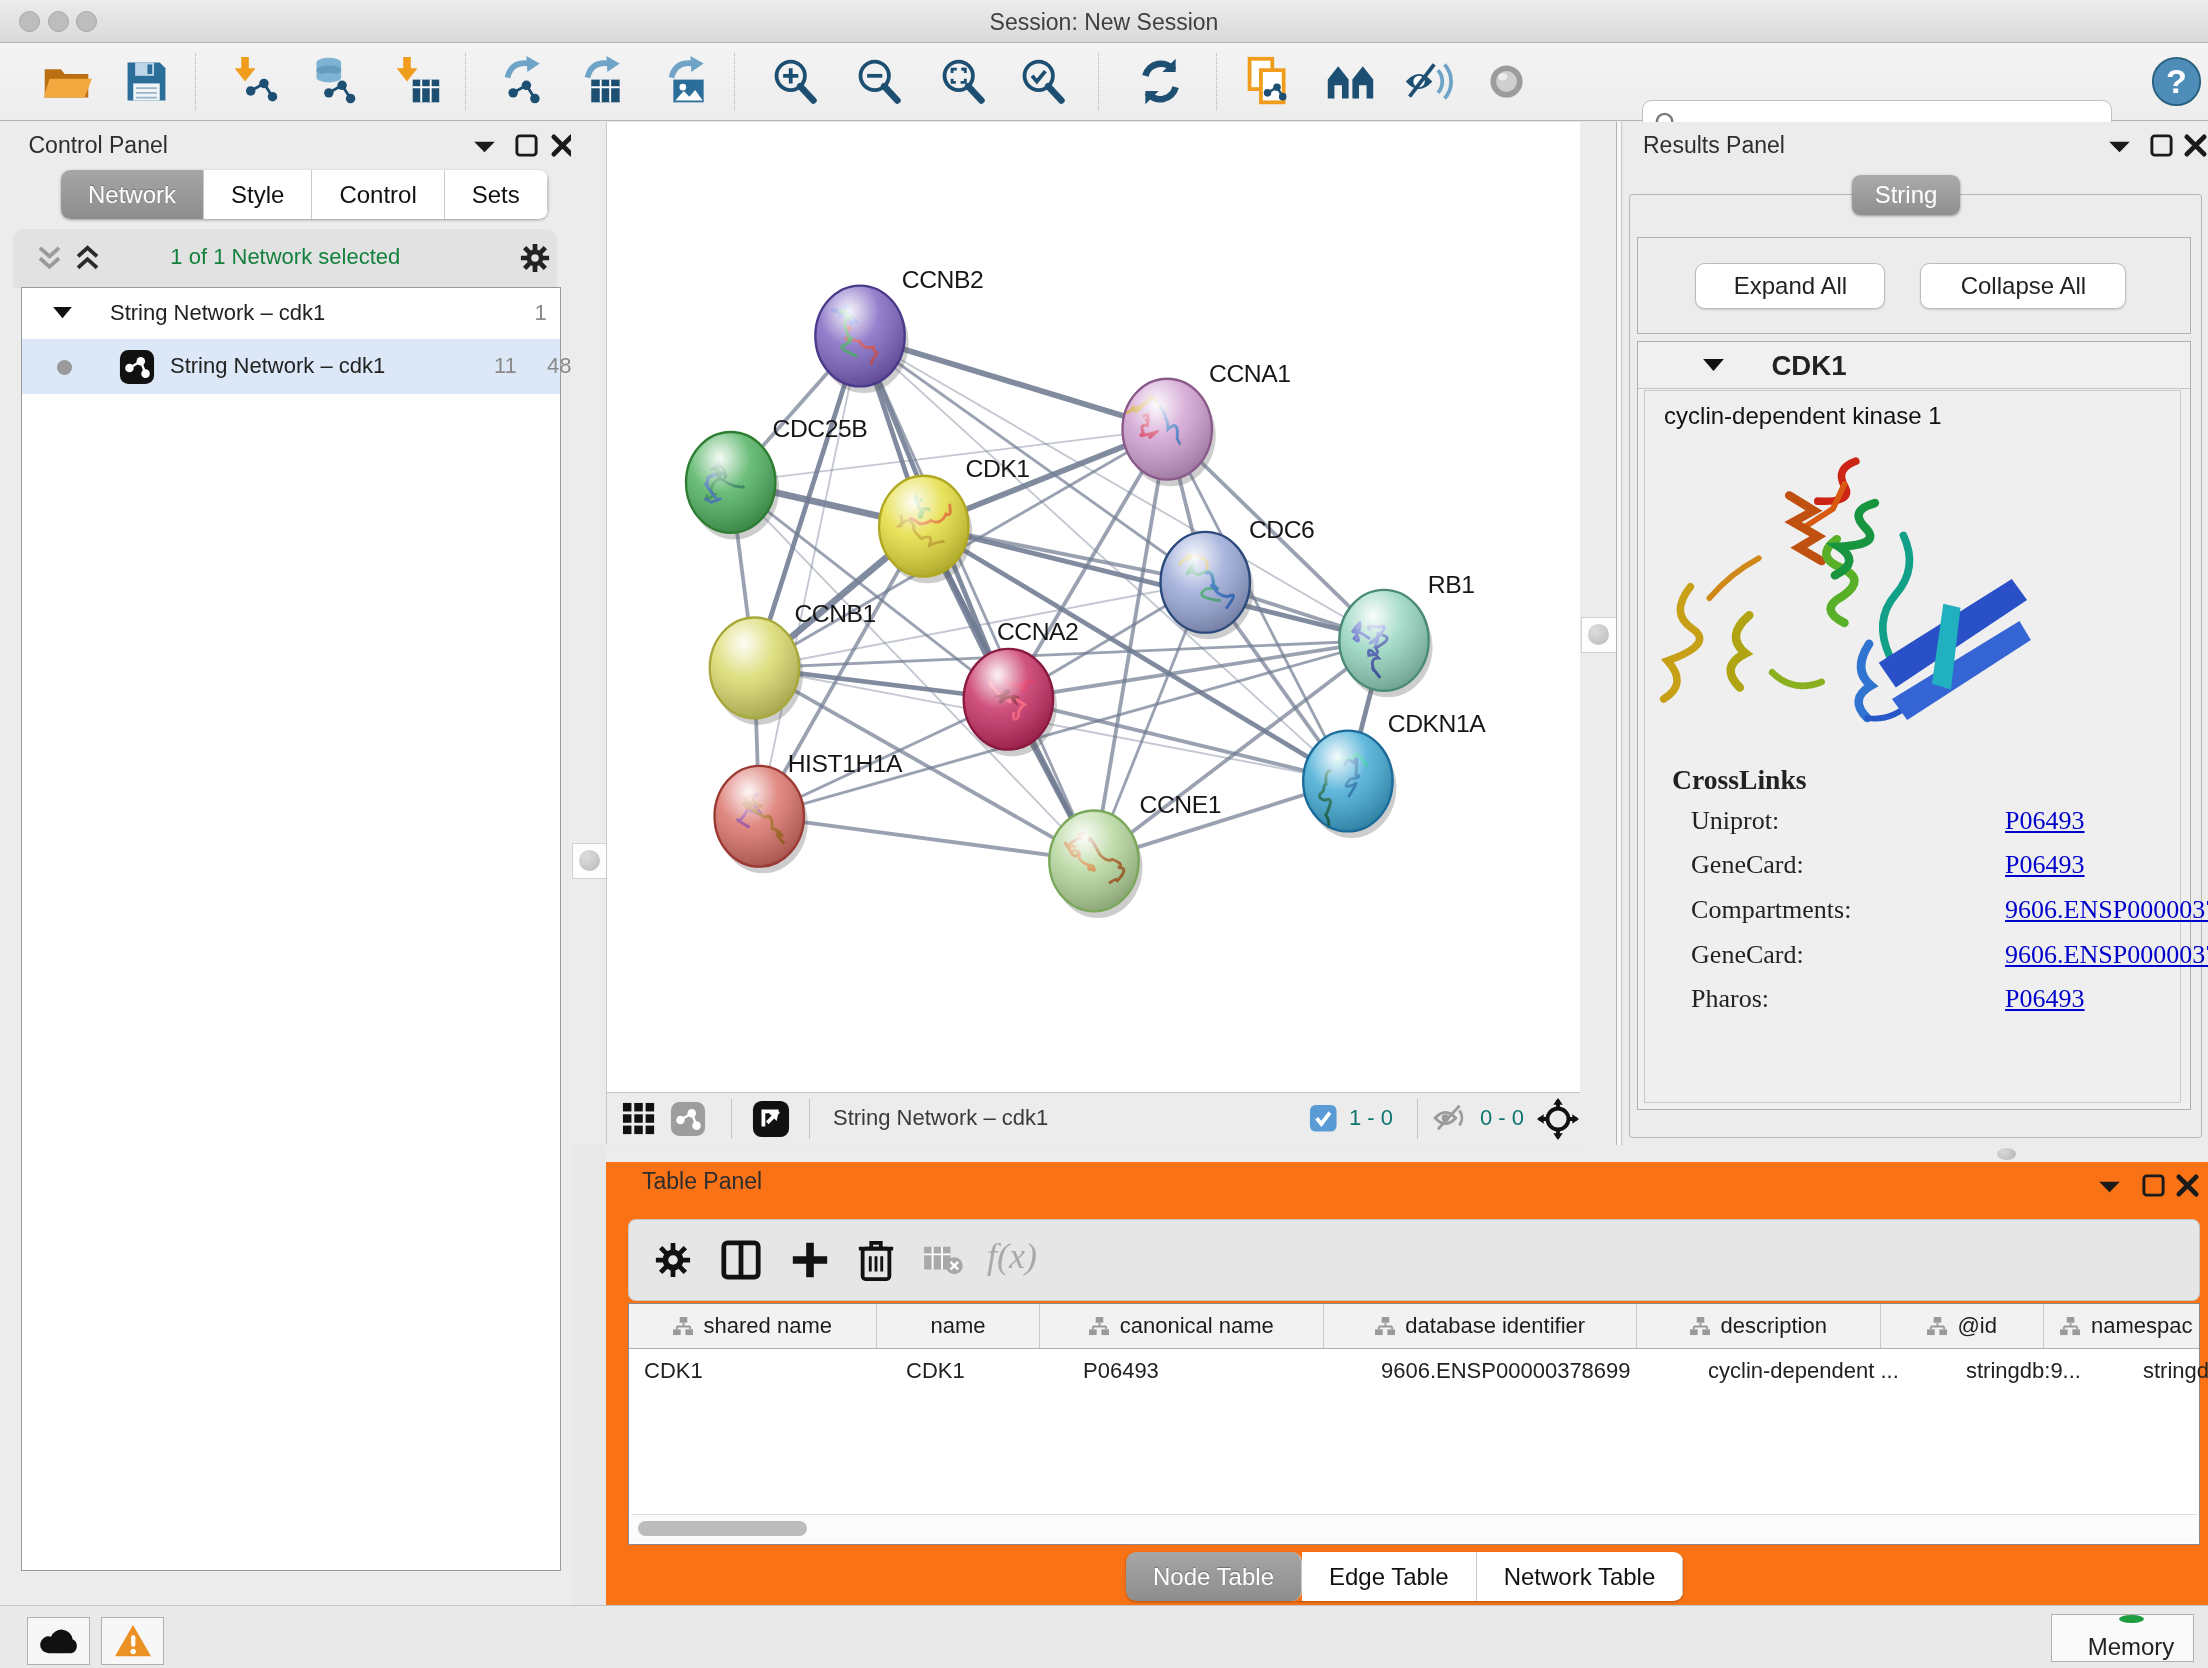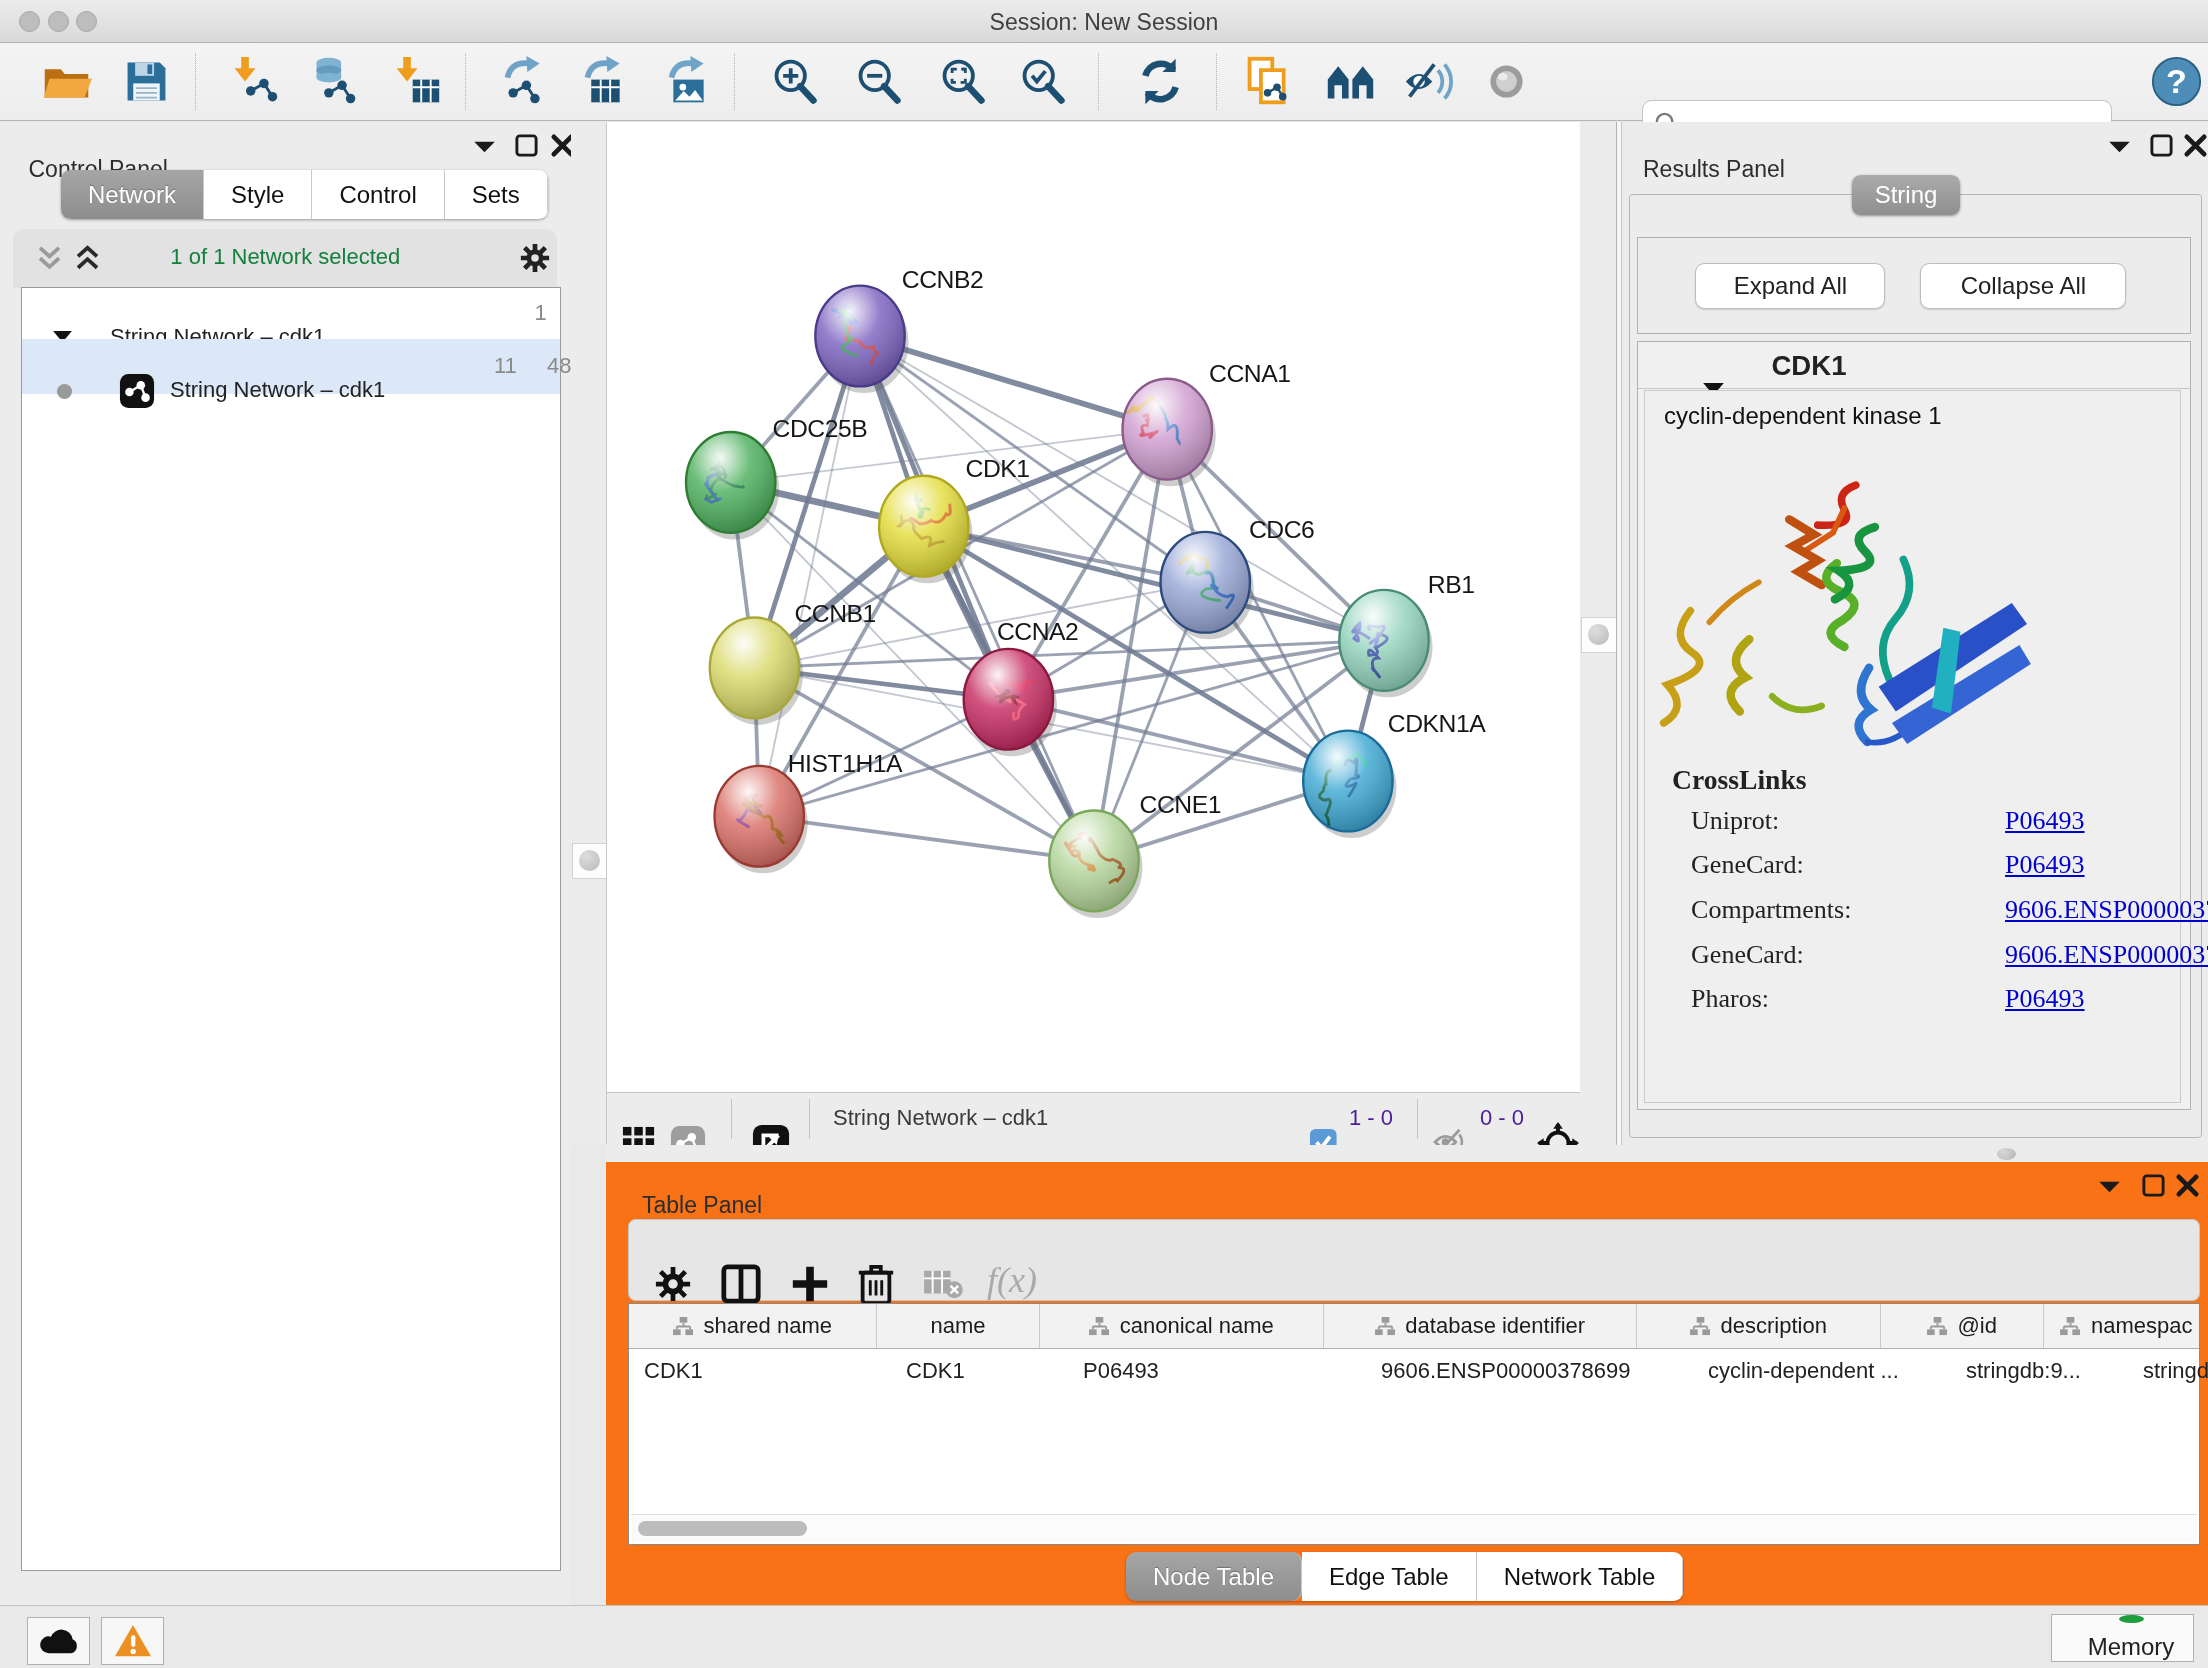--- a/index.html
+++ b/index.html
@@ -1,18 +1,18 @@
 <!DOCTYPE html>
 <html style="font-size:15px"><head>
 <meta charset="utf-8">
 <style>
   html,body{margin:0;padding:0;background:#d0d0d0;font-family:"Liberation Sans",sans-serif;}
   #app{position:relative;width:2208px;height:1668px;background:#e9e9e9;overflow:hidden;
        -webkit-font-smoothing:antialiased;color:#222;}
-  .abs{position:absolute;margin-top:24px;}
+  .abs{position:absolute;}
 
   
   #titlebar{position:absolute;left:0;top:0;width:2208px;height:42px;
     background:linear-gradient(#ececec,#d9d9d9);border-bottom:1px solid #b1b1b1;}
   .light{position:absolute;top:11.4px;width:19px;height:19px;border-radius:50%;
     background:#bdbdbd;border:1px solid #a6a6a6;}
   #win-title{position:absolute;left:0;right:0;top:8.6px;text-align:center;font-size:23px;color:#404040;}
 
   
   #toolbar{position:absolute;left:0;top:43px;width:2208px;height:77px;
@@ -42,21 +42,21 @@
   .tree-row.sel{background:#dce8f7;height:55px;}
   .tree-num{position:absolute;color:#8a8a8a;}
 
   
   #network-area{position:absolute;left:606px;top:122px;width:973px;height:970px;background:#fff;
     border-left:1px solid #c8c8c8;border-right:1px solid #c8c8c8;}
   #net-status{position:absolute;left:606px;top:1092px;width:973px;height:51px;background:#ececec;
     border-top:1.9px solid #c2c2c2;border-left:1px solid #c8c8c8;}
   .ns-sep{position:absolute;top:5.7px;height:40px;border-left:1px solid #c4c4c4;}
   .ns-text{position:absolute;font-size:22px;color:#3a3a3a;top:12.4px;}
-  .ns-gray{color:#4c1d95;}
+  .ns-gray{color:#0f766e;}
 
   
   .v-gutter{position:absolute;background:#ececec;}
   .split-handle{position:absolute;width:34px;height:34px;background:#fdfdfd;border:1px solid #d2d2d2;}
   .split-handle i{position:absolute;left:5.7px;top:5.7px;width:21px;height:21px;border-radius:50%;
     background:radial-gradient(circle at 35% 30%,#dedede,#b9b9b9);display:block;}
   .panel-div{position:absolute;width:3.8px;background:#f6f6f6;border-left:1.9px solid #b2b2b2;border-right:1px solid #c9c9c9;}
   #h-gutter{position:absolute;left:606px;top:1145px;width:1603px;height:17px;background:#ececec;}
   #h-handle{position:absolute;left:1391px;top:2.9px;width:19px;height:12.4px;border-radius:50%;
     background:radial-gradient(circle at 35% 30%,#d8d8d8,#b4b4b4);}

